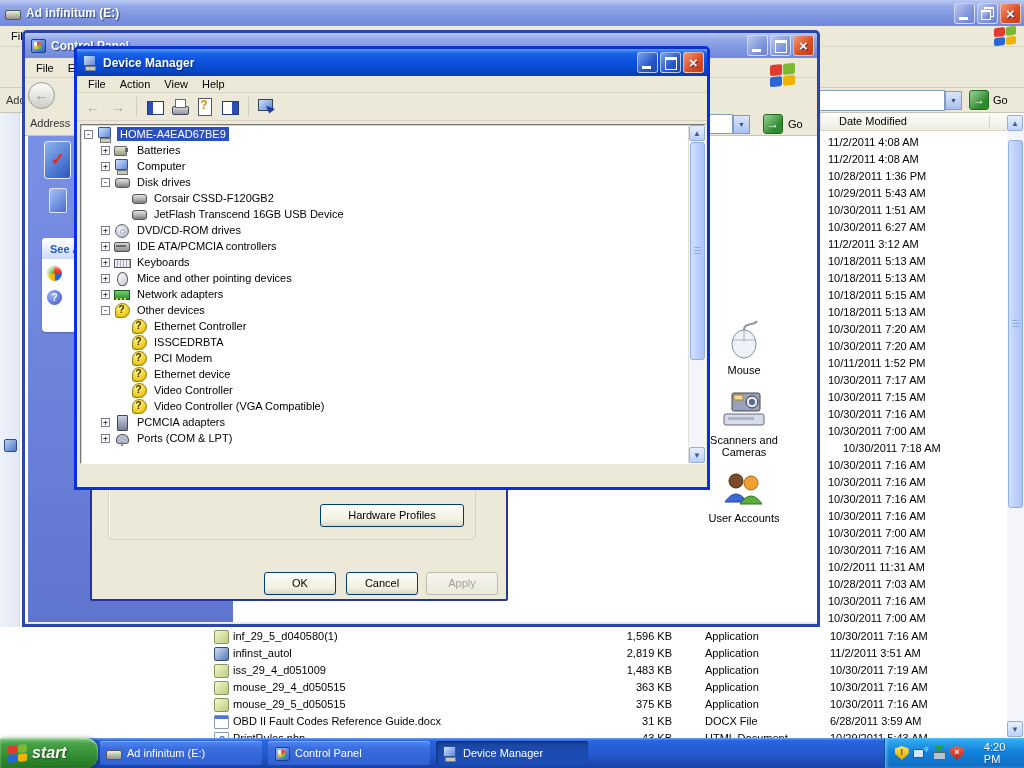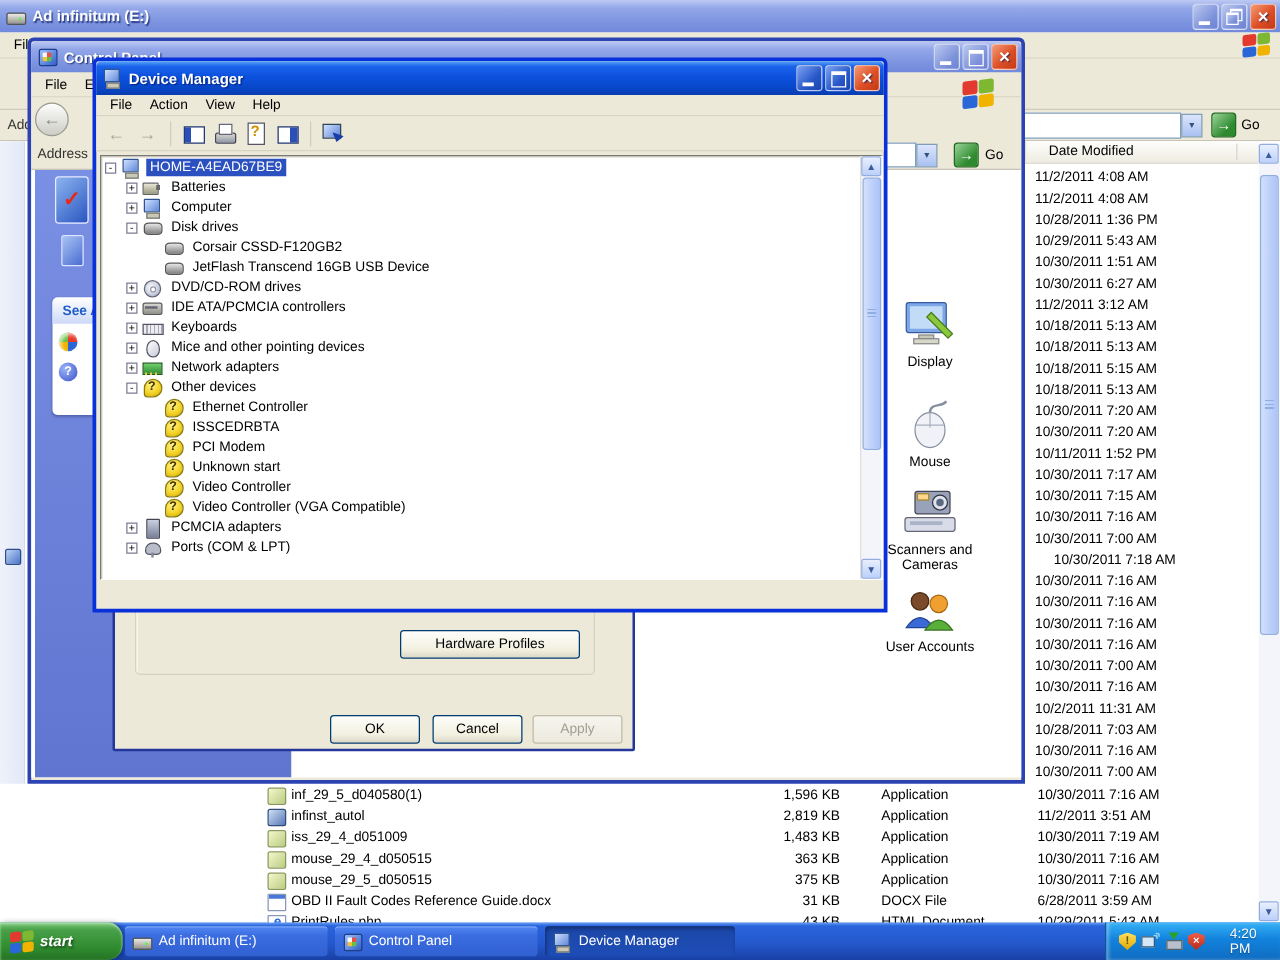--- a/index.html
+++ b/index.html
@@ -164,21 +164,21 @@
   .tlabel.sel{background:var(--selection);color:#fff}
   #dm-scroll{position:absolute;right:0;top:0;width:17px;bottom:0;background:#f3f5fb;border-left:1px solid #e0e0d8}
   #dm-bottom{position:absolute;left:3px;bottom:3px;width:626px;height:17px;background:var(--chrome)}
   
   #taskbar{left:0;top:738px;width:1024px;height:30px;
     background:linear-gradient(180deg,#6aa1f8 0%,#2a64dd 9%,#2458cd 55%,#1941a5 100%)}
   #startbtn{position:absolute;left:0;top:0;width:98px;height:30px;border-radius:0 12px 12px 0;
     background:linear-gradient(180deg,#7ec97e 0%,#48a048 20%,#2e8a2e 70%,#247224 100%);
     box-shadow:inset 0 1px 2px #b8e8b8, 2px 0 4px rgba(0,0,0,.35);display:flex;align-items:center;gap:5px;padding-left:8px}
   #startbtn .flag{width:19px;height:17px}
-  #start-label{color:#fff;font-weight:bold;font-style:italic;font-size:12px;text-shadow:1px 1px 2px #1a4a1a}
+  #start-label{color:#fff;font-weight:bold;font-style:italic;font-size:16px;text-shadow:1px 1px 2px #1a4a1a}
   .taskbtn{position:absolute;top:3px;height:24px;border-radius:3px;display:flex;align-items:center;gap:5px;padding-left:6px;
     background:linear-gradient(180deg,#5288f2 0%,#3b6de0 30%,#3060d2 100%);box-shadow:inset 0 1px 0 #7fa8f6;color:#fff;white-space:nowrap;overflow:hidden}
   .taskbtn.active{background:linear-gradient(180deg,#1c47a8 0%,#1d4db6 100%);box-shadow:inset 1px 2px 3px #122f74}
   #tray{position:absolute;right:0;top:0;width:140px;height:30px;display:flex;align-items:center;gap:4px;padding-left:10px;
     background:linear-gradient(180deg,#35b0f5 0%,#1282dc 45%,#0f6cc0 100%);border-left:1px solid #0a58a0;box-shadow:inset 2px 0 3px rgba(255,255,255,.35)}
   .tray-shield{width:14px;height:14px;clip-path:polygon(50% 0,100% 18%,100% 55%,50% 100%,0 55%,0 18%);
     text-align:center;font-size:9px;font-weight:bold;line-height:13px}
   .tray-shield.yellow{background:linear-gradient(180deg,#ffe060,#dca800);color:#6a4e00}
   .tray-shield.red{background:linear-gradient(180deg,#f06048,#b82818);color:#fff}
   .tray-net{position:relative;width:16px;height:14px}
@@ -351,30 +351,20 @@
     <div id="cp-content">
       <div id="cp-pane">
         <span class="cp-big-icon">✓</span>
         <span class="cp-small-icon"></span>
         <div id="cp-seealso">
           <div class="hdr">See Also</div>
           <span class="sa-ball"></span>
           <span class="sa-help">?</span>
         </div>
       </div>
-      <div class="cp-cell" style="top:104px">
-        <svg width="46" height="40" viewBox="0 0 46 40">
-          <rect x="4" y="2" width="32" height="24" rx="2" fill="#7da7e8" stroke="#345a9a"></rect>
-          <rect x="7" y="5" width="26" height="18" fill="#c2dcf8"></rect>
-          <rect x="14" y="28" width="12" height="3" fill="#c8c8b8" stroke="#888"></rect>
-          <rect x="10" y="31" width="20" height="4" fill="#d8d8c8" stroke="#888"></rect>
-          <rect x="24" y="10" width="24" height="5" transform="rotate(45 24 10)" fill="#8ac83c" stroke="#4a7a1c"></rect>
-        </svg>
-        <span>Display</span>
-      </div>
       <div class="cp-cell" style="top:182px">
         <svg width="40" height="42" viewBox="0 0 40 42">
           <path d="M20 12 C 20 4 30 8 33 3" stroke="#8890a0" fill="none" stroke-width="2"></path>
           <ellipse cx="20" cy="26" rx="12" ry="14" fill="#f0f2f8" stroke="#8890a0"></ellipse>
           <line x1="20" y1="12" x2="20" y2="24" stroke="#a8b0c0"></line>
           <line x1="9" y1="22" x2="31" y2="22" stroke="#a8b0c0"></line>
         </svg>
         <span>Mouse</span>
       </div>
       <div class="cp-cell" style="top:254px">
@@ -508,21 +498,21 @@
             <span class="tlabel">ISSCEDRBTA</span>
           </div>
           <div class="trow" style="padding-left: 36px;">
             <span class="xspace"></span>
             <span class="ic ticon ic-question"></span>
             <span class="tlabel">PCI Modem</span>
           </div>
           <div class="trow" style="padding-left: 36px;">
             <span class="xspace"></span>
             <span class="ic ticon ic-question"></span>
-            <span class="tlabel">Unknown start</span>
+            <span class="tlabel">Ethernet device</span>
           </div>
           <div class="trow" style="padding-left: 36px;">
             <span class="xspace"></span>
             <span class="ic ticon ic-question"></span>
             <span class="tlabel">Video Controller</span>
           </div>
           <div class="trow" style="padding-left: 36px;">
             <span class="xspace"></span>
             <span class="ic ticon ic-question"></span>
             <span class="tlabel">Video Controller (VGA Compatible)</span>

